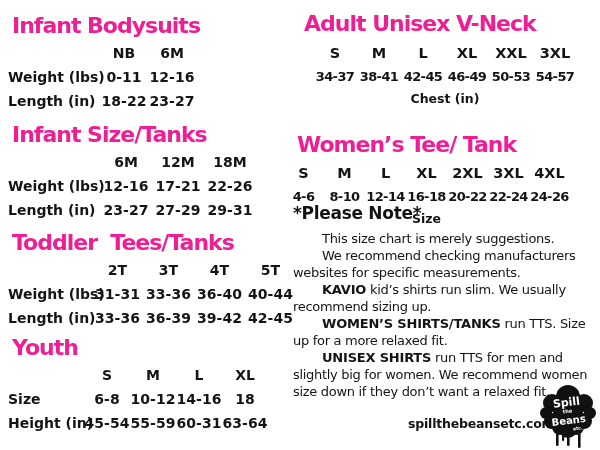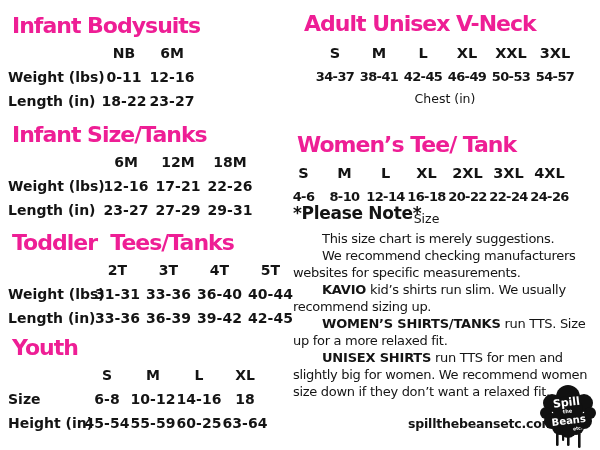--- a/index.html
+++ b/index.html
@@ -16,21 +16,21 @@
   }
   .grid { display: grid; margin-top: 4px; }
   .cell {
     font-weight: 700; font-size: 14px; line-height: 14px;
     padding: 5px 0; text-align: center; white-space: nowrap;
   }
   .lbl { text-align: left; }
   .rgrid .val { font-size: 13px; letter-spacing: -0.6px; }
   .rgrid .hdr { font-size: 14.5px; }
   .tfoot {
-    font-weight: 400; font-size: 12.5px; text-align: center; margin-top: 2px;
+    font-weight: 700; font-size: 12.5px; text-align: center; margin-top: 2px;
   }
   .note-title { margin: 0; font-size: 17px; font-weight: 700; letter-spacing: -0.3px; color: #141414; }
   .note-body { margin-top: 7px; width: 312px; }
   .note-body p { margin: 0; font-size: 13px; font-weight: 400; line-height: 17px; letter-spacing: -0.3px; }
   .note-body p b { font-weight: 700; letter-spacing: -0.2px; margin-left: 29px; }
   .site {
     position: absolute; left: 408px; top: 416px; width: 130px;
     text-align: right; font-size: 12.5px; font-weight: 700; letter-spacing: -0.2px;
   }
   .logo { position: absolute; left: 540px; top: 381px; }
@@ -103,21 +103,21 @@
       <span class="cell hdr">L</span>
       <span class="cell hdr">XL</span>
       <span class="cell lbl">Size</span>
       <span class="cell val">6-8</span>
       <span class="cell val">10-12</span>
       <span class="cell val">14-16</span>
       <span class="cell val">18</span>
       <span class="cell lbl">Height (in)</span>
       <span class="cell val">45-54</span>
       <span class="cell val">55-59</span>
-      <span class="cell val">60-25</span>
+      <span class="cell val">60-31</span>
       <span class="cell val">63-64</span>
     </div>
   </section>
 
   <section class="sec" style="left:300px; top:8px;">
     <h2 class="title">Adult Unisex V-Neck</h2>
     <div class="grid rgrid" style="grid-template-columns:repeat(6,44px); margin-left:13px; margin-top:6px;">
       <span class="cell hdr">S</span>
       <span class="cell hdr">M</span>
       <span class="cell hdr">L</span>

